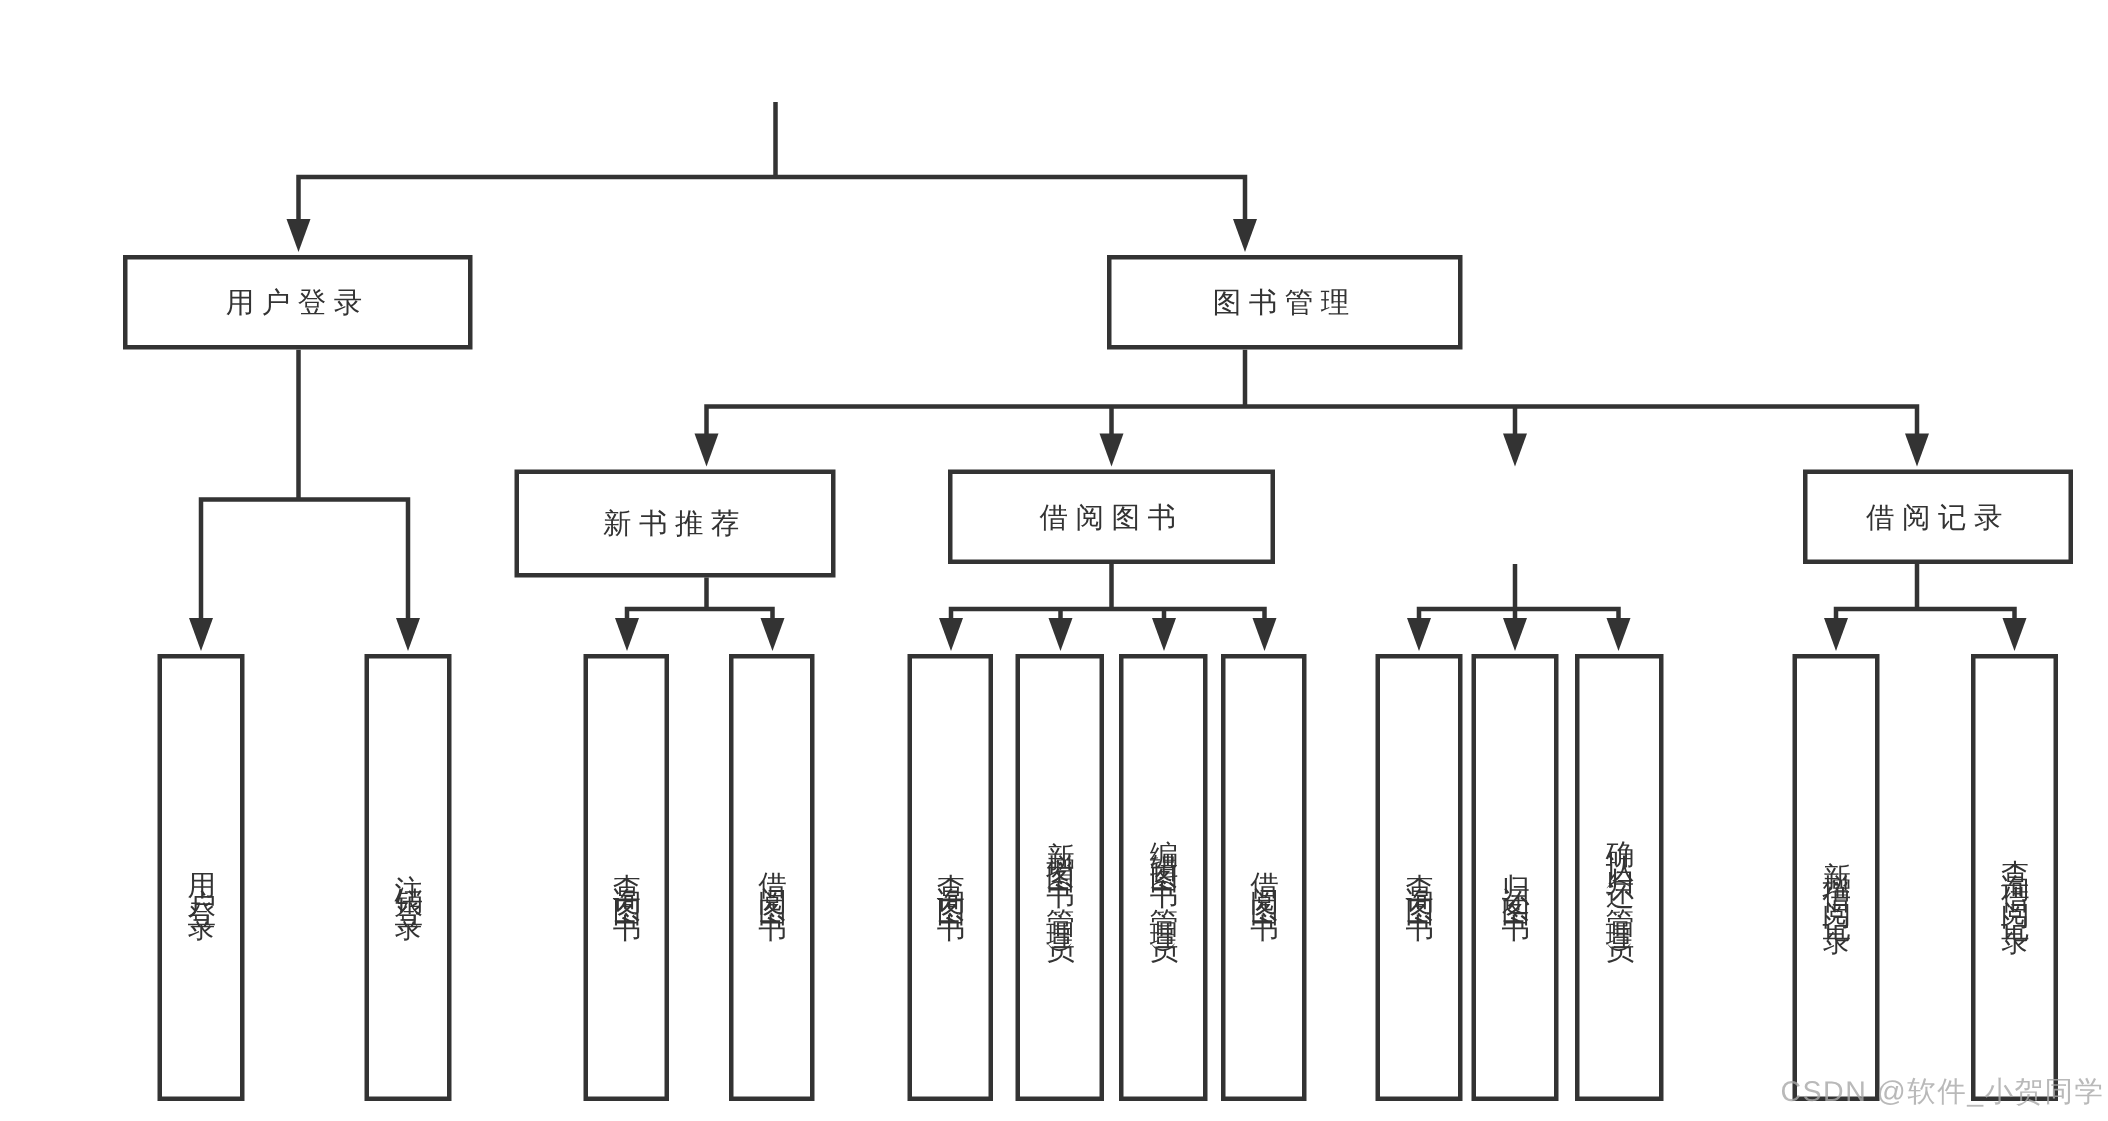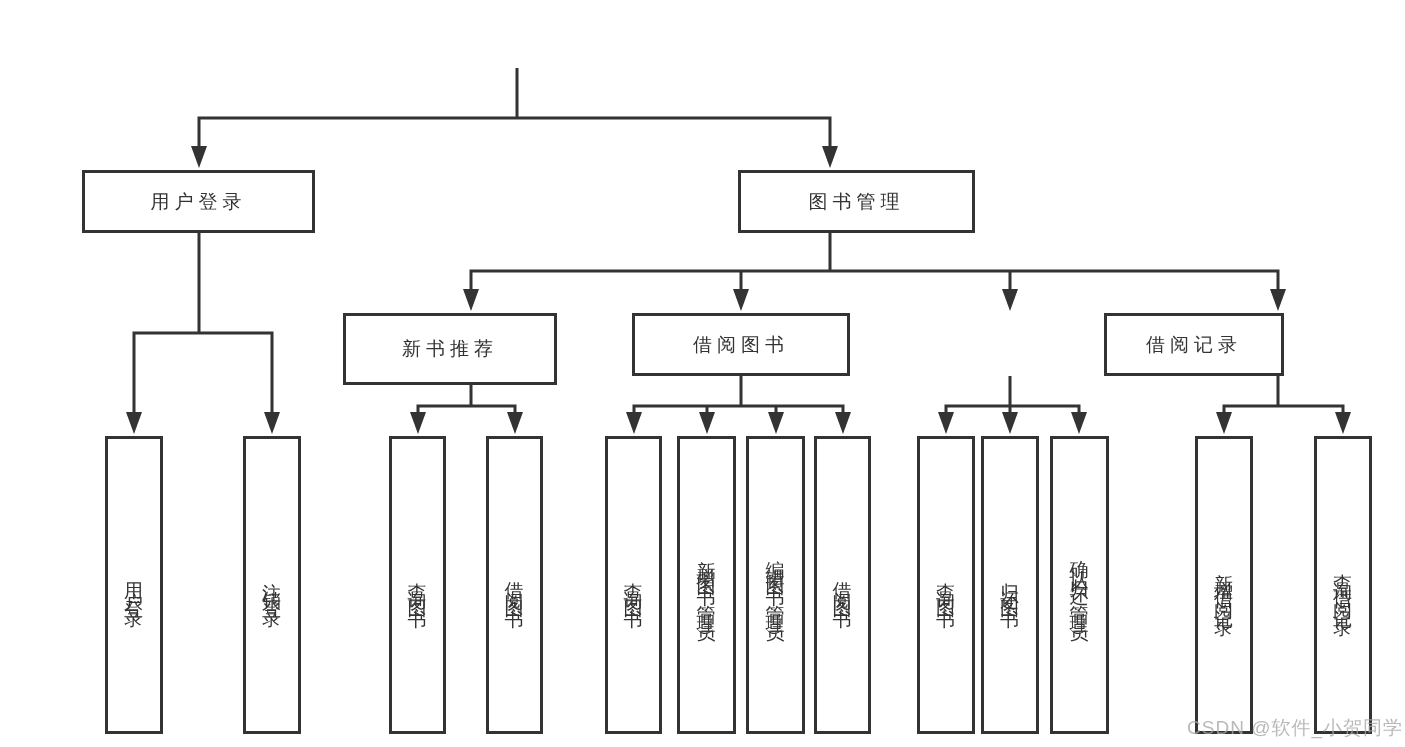--- a/index.html
+++ b/index.html
@@ -85,21 +85,21 @@
       <polygon points="1335,412 1351,412 1343,434"></polygon>
     </g>
   </svg>
 
 
   <div class="box hbox" style="left:82px; top:170px; width:233px; height:63px">用户登录</div>
   <div class="box hbox" style="left:738px; top:170px; width:237px; height:63px">图书管理</div>
 
   <div class="box hbox" style="left:343px; top:313px; width:214px; height:72px">新书推荐</div>
   <div class="box hbox" style="left:632px; top:313px; width:218px; height:63px">借阅图书</div>
-  <div class="box hbox" style="left:1104px; top:313px; width:180px; height:63px">借阅记录</div>
+  <div class="box hbox" style="left:1202px; top:313px; width:180px; height:63px">借阅记录</div>
 
   <div class="box vbox" style="left:105px; top:436px; width:58px; height:298px">用户登录</div>
   <div class="box vbox" style="left:243px; top:436px; width:58px; height:298px">注销登录</div>
 
   <div class="box vbox" style="left:389px; top:436px; width:57px; height:298px">查询图书</div>
   <div class="box vbox" style="left:486px; top:436px; width:57px; height:298px">借阅图书</div>
 
   <div class="box vbox" style="left:605px; top:436px; width:57px; height:298px">查询图书</div>
   <div class="box vbox" style="left:677px; top:436px; width:59px; height:298px">新增图书（管理员）</div>
   <div class="box vbox" style="left:746px; top:436px; width:59px; height:298px">编辑图书（管理员）</div>

